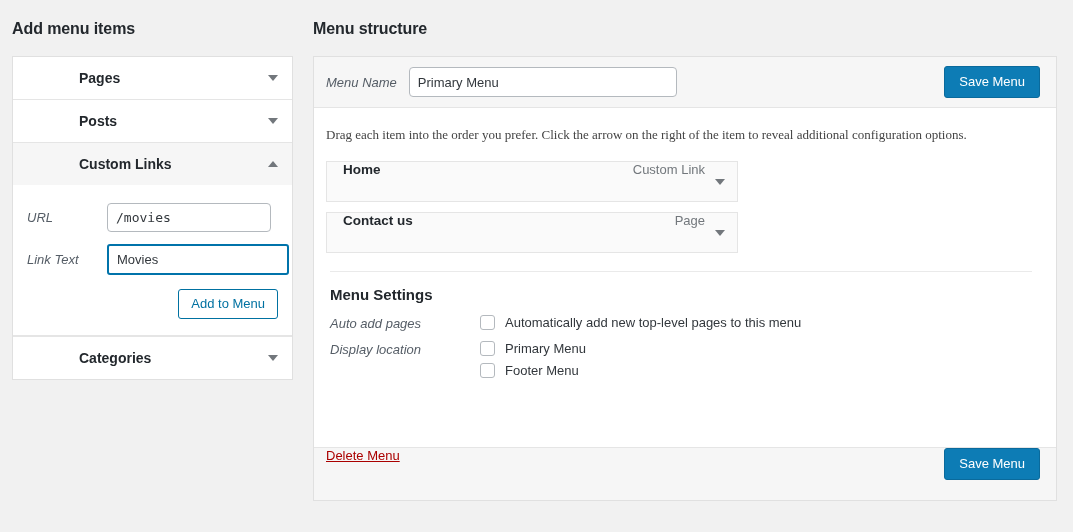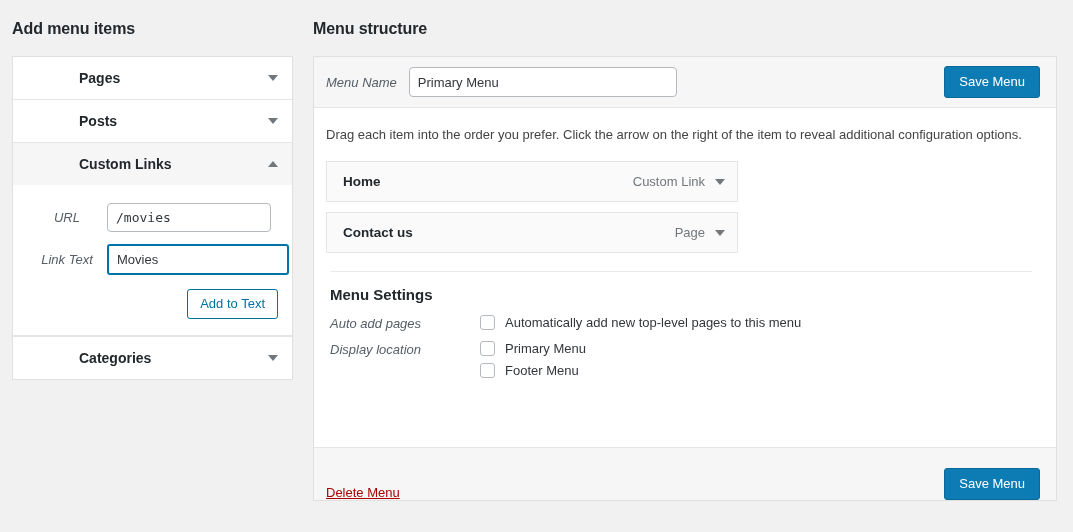--- a/index.html
+++ b/index.html
@@ -87,21 +87,20 @@
     display: flex;
     align-items: center;
     margin-bottom: 12px;
   }
   .field-label {
     width: 80px;
     font-size: 13px;
     font-style: italic;
     color: #555d66;
     flex: 0 0 auto;
-    text-align: center;
   }
   .txt-input {
     box-sizing: border-box;
     height: 29px;
     border: 1px solid #b4b9be;
     border-radius: 4px;
     background: #fff;
     font-size: 13px;
     color: #32373c;
     padding: 0 8px;
@@ -180,31 +179,32 @@
 
   .structure-body {
     padding: 16px 18px 0 12px;
   }
   .hint {
     font-size: 13px;
     line-height: 1.62;
     color: #444;
     margin: 0 0 16px 0;
     max-width: 700px;
+    font-family: Liberation Serif, serif;
   }
 
   .menu-item {
     position: relative;
     width: 412px;
     height: 41px;
     background: #fafafa;
     border: 1px solid #e5e5e5;
     box-sizing: border-box;
     display: flex;
-    align-items: center;
+    align-items: flex-start;
     padding: 0 32px 0 16px;
     margin-bottom: 10px;
     cursor: move;
   }
   .menu-item .mi-title {
     font-size: 13.5px;
     font-weight: bold;
     color: #23282d;
   }
   .menu-item .mi-type {
@@ -275,21 +275,21 @@
 
   .footer-bar {
     position: absolute;
     left: 0;
     right: 0;
     bottom: 0;
     height: 53px;
     background: #f6f6f6;
     border-top: 1px solid #e5e5e5;
     display: flex;
-    align-items: flex-end;
+    align-items: flex-start;
     padding: 0 16px 0 12px;
     box-sizing: border-box;
     gap: 12px;
   }
   .delete-link {
     font-size: 13px;
     color: #a00;
     text-decoration: underline;
     cursor: pointer;
   }
@@ -325,21 +325,21 @@
       <div class="acc-body">
         <div class="field-row">
           <span class="field-label">URL</span>
           <input class="txt-input mono" id="url-input" type="text" value="/movies" style="">
         </div>
         <div class="field-row">
           <span class="field-label">Link Text</span>
           <input class="txt-input focused" id="link-text-input" type="text" value="Movies" style="">
         </div>
         <div class="btn-row">
-          <button class="btn-secondary">Add to Text</button>
+          <button class="btn-secondary">Add to Menu</button>
         </div>
       </div>
     </div>
 
     <div class="acc-section">
       <div class="acc-header">
         <span class="acc-label">Categories</span>
         <span class="acc-arrow down"></span>
       </div>
     </div>

